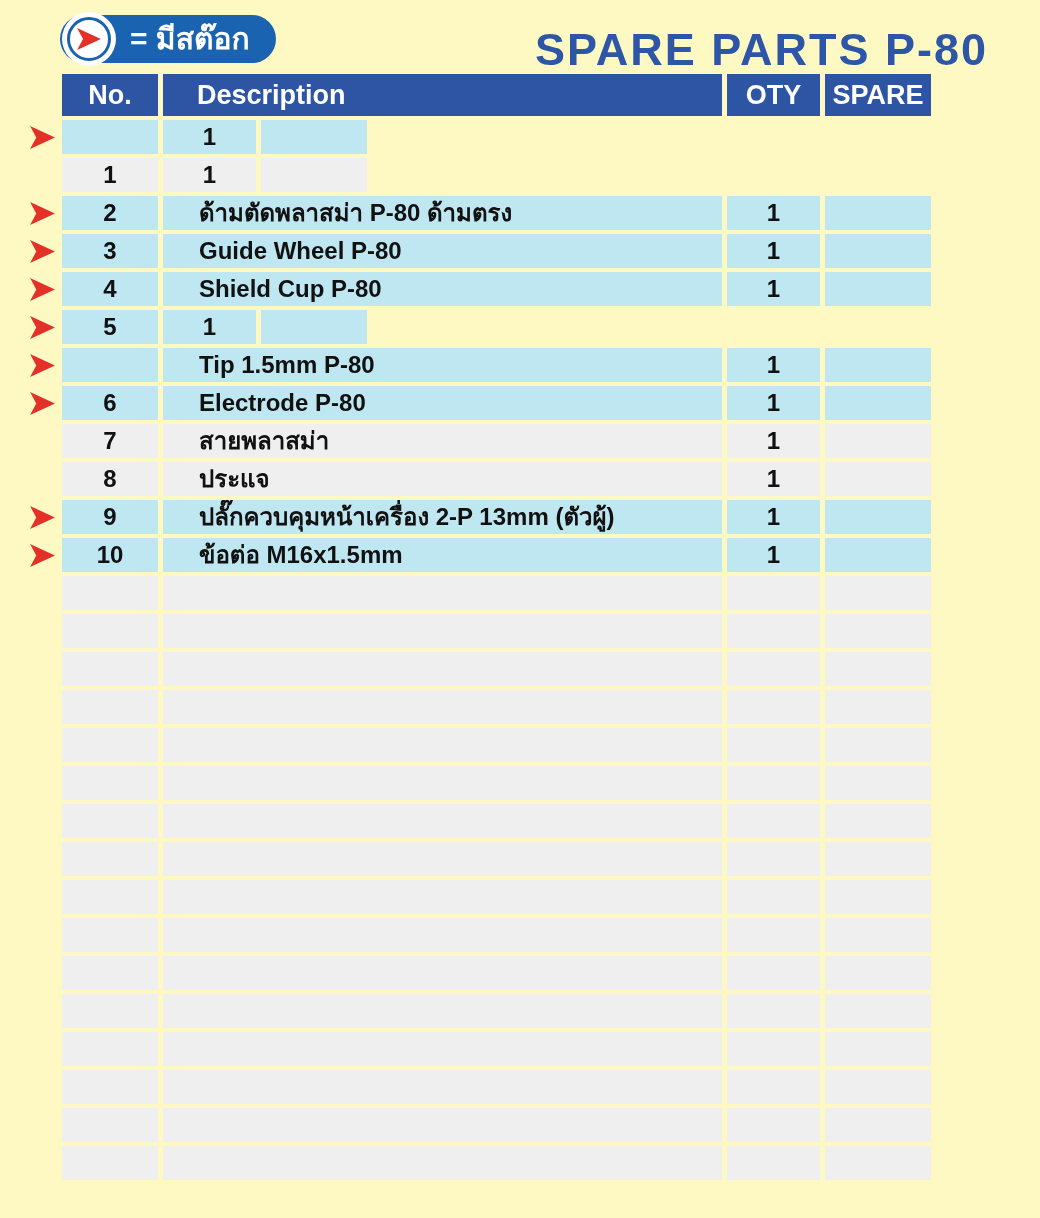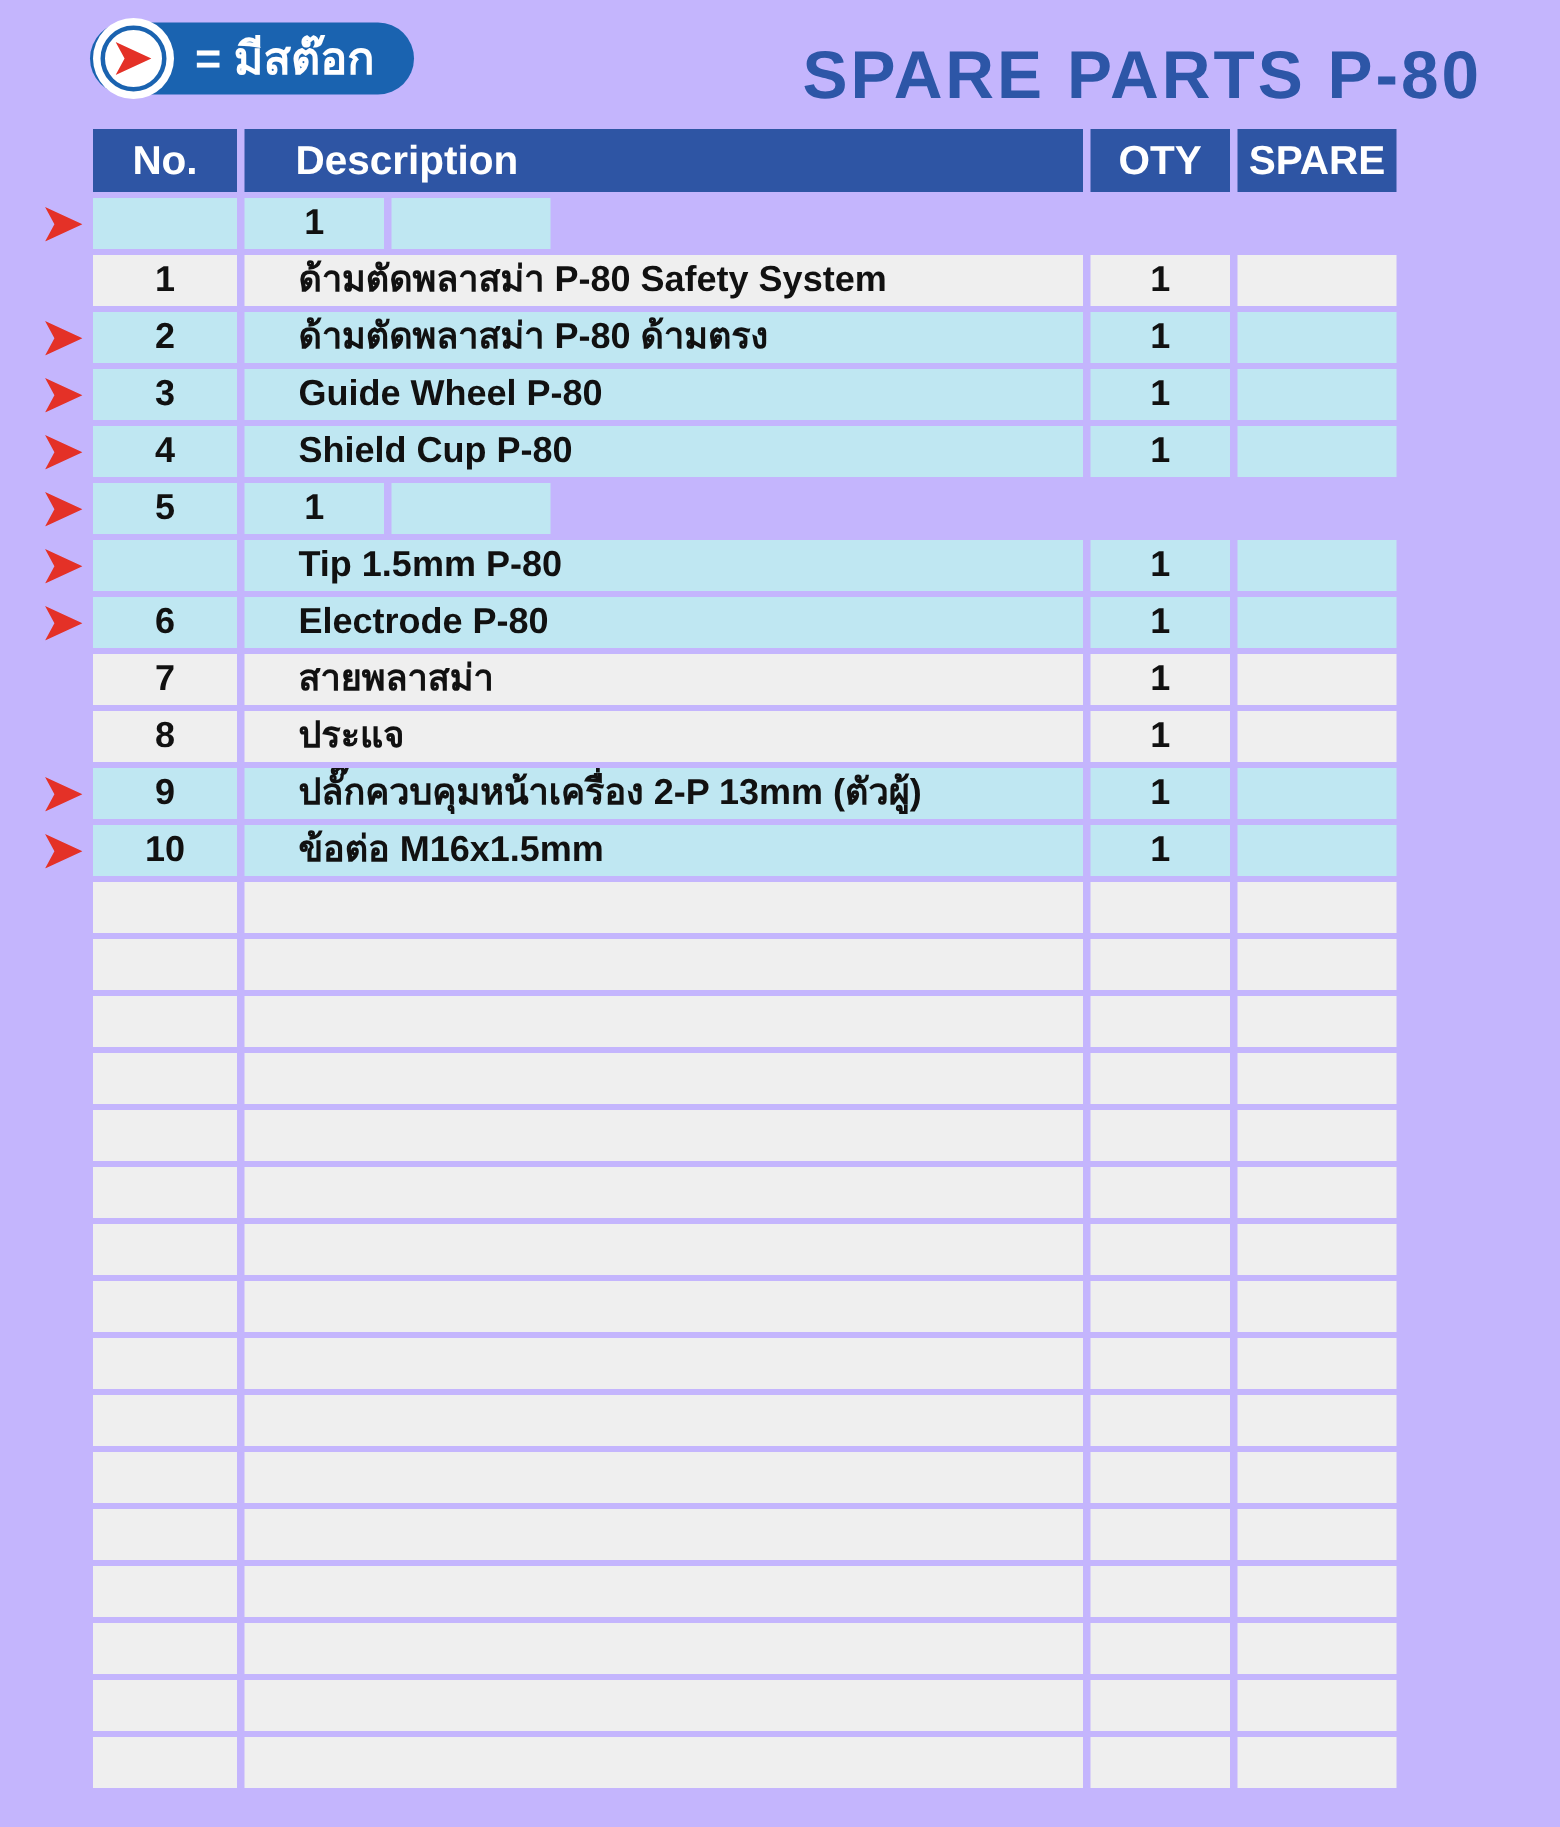--- a/index.html
+++ b/index.html
@@ -5,21 +5,21 @@
   :root{
     --header-bg:#2e55a4;
     --row-in-stock:#bfe7f2;
     --row-default:#efefef;
     --arrow-red:#e43127;
     --title-blue:#2d56a7;
     --pill-blue:#1a63b0;
   }
   *{margin:0;padding:0;box-sizing:border-box;}
   body{background:#ffffff;font-family:"Liberation Sans","DejaVu Sans",sans-serif;}
-  .page{position:relative;width:1040px;height:1218px;background:#c4b5fd;overflow:hidden;}
+  .page{position:relative;width:1040px;height:1218px;background:#fef9c3;overflow:hidden;}
 
   
   .legend{position:absolute;left:60px;top:15px;display:flex;align-items:center;}
   .pill{background:var(--pill-blue);height:48px;border-radius:26px;display:flex;align-items:center;
         padding:0 26px 0 2px;column-gap:14px;}
   .pill-circle{width:54px;height:54px;border-radius:50%;background:#ffffff;
         display:flex;align-items:center;justify-content:center;flex:0 0 auto;}
   .pill-ring{width:44px;height:44px;border-radius:50%;background:#ffffff;border:3px solid var(--pill-blue);
         display:flex;align-items:center;justify-content:center;}
   .legend-label{color:#ffffff;font-weight:bold;font-size:30px;white-space:nowrap;padding-bottom:2px;}
@@ -32,21 +32,21 @@
   .table{position:absolute;left:30px;top:74px;width:958px;display:flex;flex-direction:column;row-gap:4px;}
   .row{display:flex;column-gap:5px;}
   .arrow-slot{width:27px;flex:0 0 auto;display:flex;align-items:center;justify-content:flex-start;}
   .cell{height:34px;line-height:34px;font-size:24px;font-weight:bold;color:#111;
         overflow:hidden;white-space:nowrap;}
   .col-no{width:96px;flex:0 0 auto;text-align:center;}
   .col-desc{width:559px;flex:0 0 auto;padding-left:36px;text-align:left;}
   .col-qty{width:93px;flex:0 0 auto;text-align:center;}
   .col-price{width:106px;flex:0 0 auto;text-align:center;}
 
-  .header-row .cell{background:var(--header-bg);color:#ffffff;height:42px;line-height:42px;font-size:27px;margin-top:12px;}
+  .header-row .cell{background:var(--header-bg);color:#ffffff;height:42px;line-height:42px;font-size:27px;}
   .header-row .col-desc{padding-left:34px;}
 
   .data-row .cell{background:var(--row-default);}
   .data-row.in-stock .cell{background:var(--row-in-stock);}
   .data-row .stock-arrow{visibility:hidden;}
   .data-row.in-stock .stock-arrow{visibility:visible;}
 
   .stock-arrow{width:25px;height:23px;display:block;}
   .stock-arrow path{fill:var(--arrow-red);}
   .pill-ring .stock-arrow{visibility:visible;width:24px;height:22px;}
@@ -90,21 +90,20 @@
     <div class="cell col-qty">1</div>
     <div class="cell col-price"></div>
   </div>
       <div class="row data-row">
     <div class="arrow-slot">
       <svg class="stock-arrow" viewBox="0 0 26 24">
         <path d="M0 0 L26 12 L0 24 L6.5 12 Z"></path>
       </svg>
     </div>
     <div class="cell col-no">1</div>
-    <div class="cell col-desc">ด้ามตัดพลาสม่า P-80 Safety System</div>
     <div class="cell col-qty">1</div>
     <div class="cell col-price"></div>
   </div>
       <div class="row data-row in-stock">
     <div class="arrow-slot">
       <svg class="stock-arrow" viewBox="0 0 26 24">
         <path d="M0 0 L26 12 L0 24 L6.5 12 Z"></path>
       </svg>
     </div>
     <div class="cell col-no">2</div>

